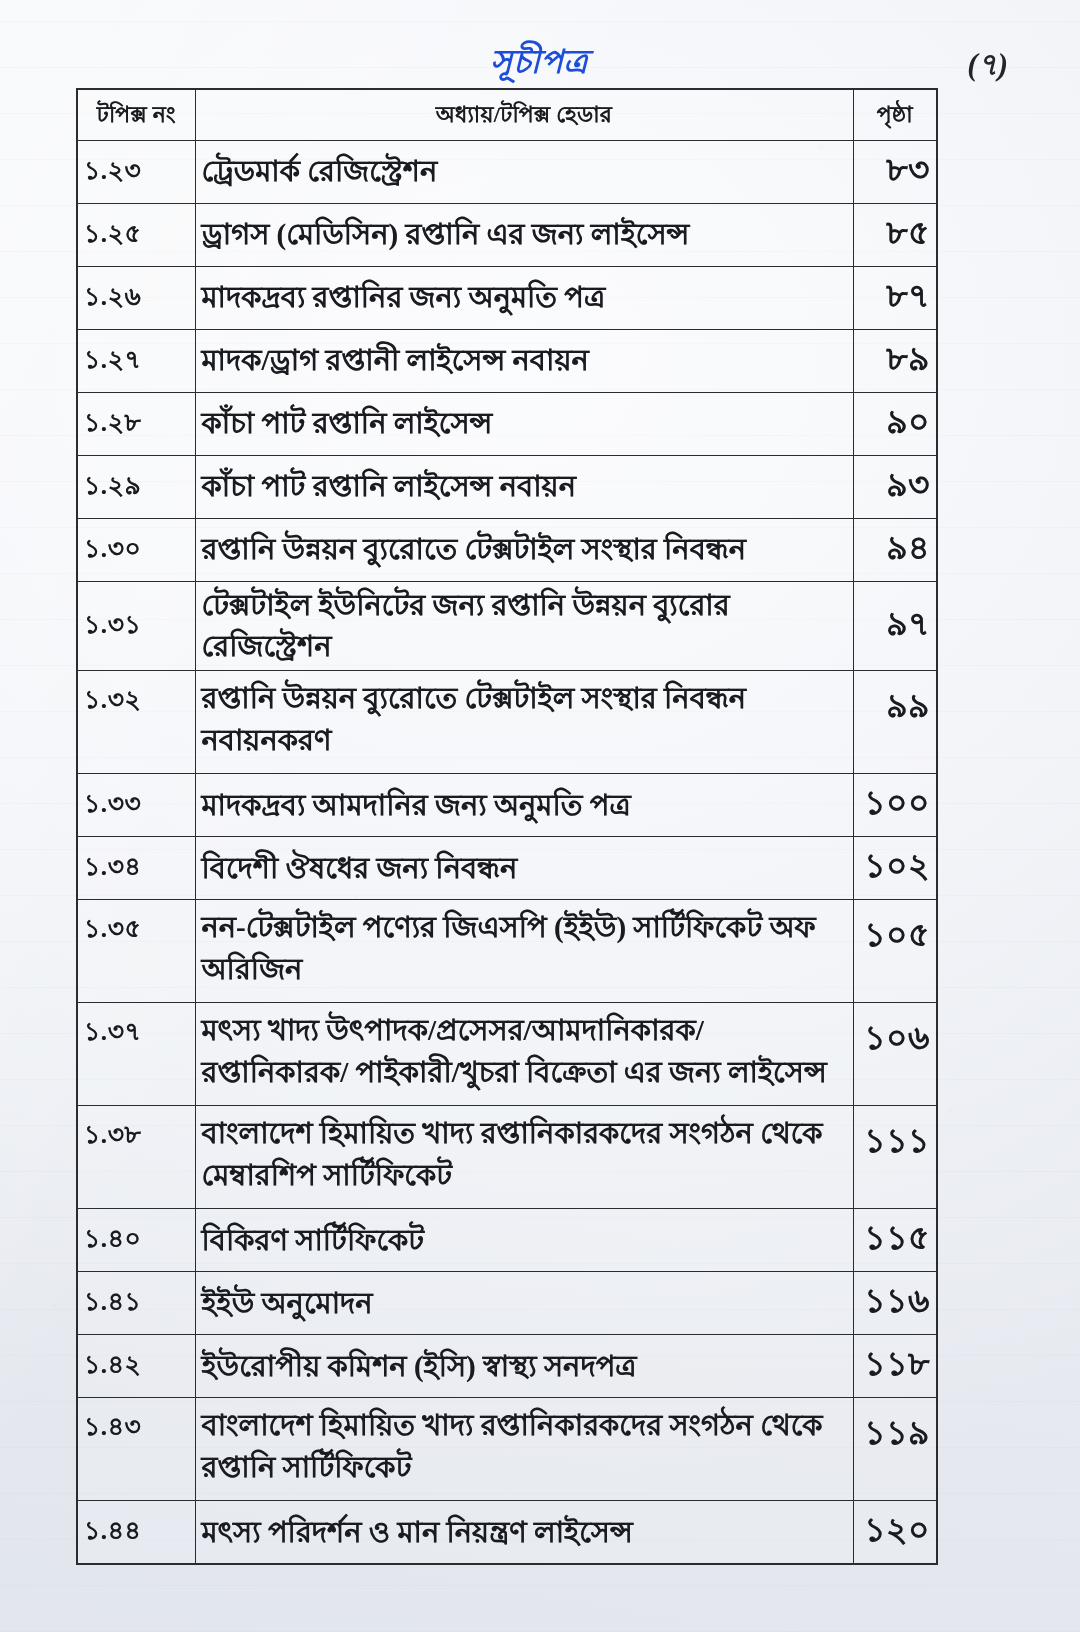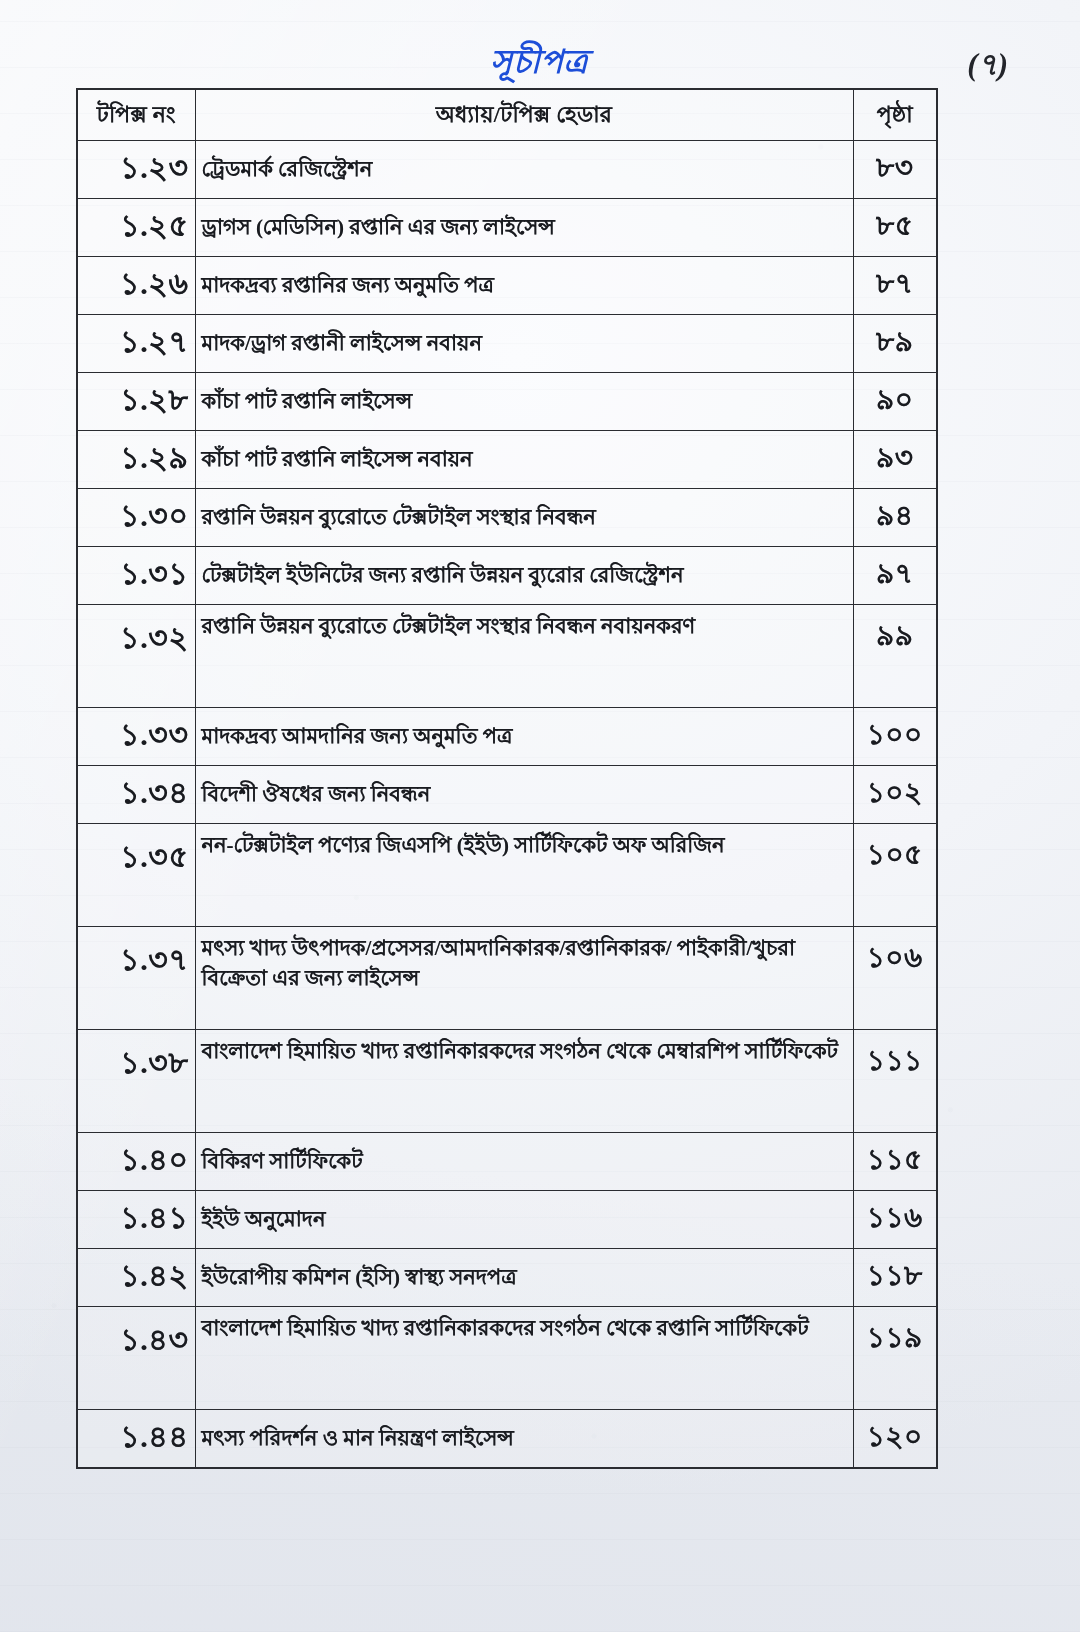--- a/index.html
+++ b/index.html
@@ -118,35 +118,35 @@
   }
   table.toc th {
     font-size: 22px;
     text-align: center;
     height: 44px;
     letter-spacing: .3px;
   }
   th.th-title { font-size: 25px; }
 
   td.num {
-    text-align: right;
-    font-size: 30px;
+    text-align: left;
+    font-size: 25px;
     letter-spacing: .6px;
     white-space: nowrap;
   }
   td.title {
     text-align: left;
-    font-size: 21px;
+    font-size: 29px;
     line-height: 1.42;
     padding-left: 12px;
     padding-right: 8px;
   }
   td.pageno {
-    text-align: center;
-    font-size: 28px;
+    text-align: right;
+    font-size: 33px;
     letter-spacing: .5px;
     white-space: nowrap;
   }
   tr.single td { height: 48px; }
   tr.double td { height: 90px; }
   tr.double td.num,
   tr.double td.pageno { vertical-align: top; padding-top: 9px; }
   tr.double td.title  { vertical-align: top; padding-top: 7px; }
 
   

